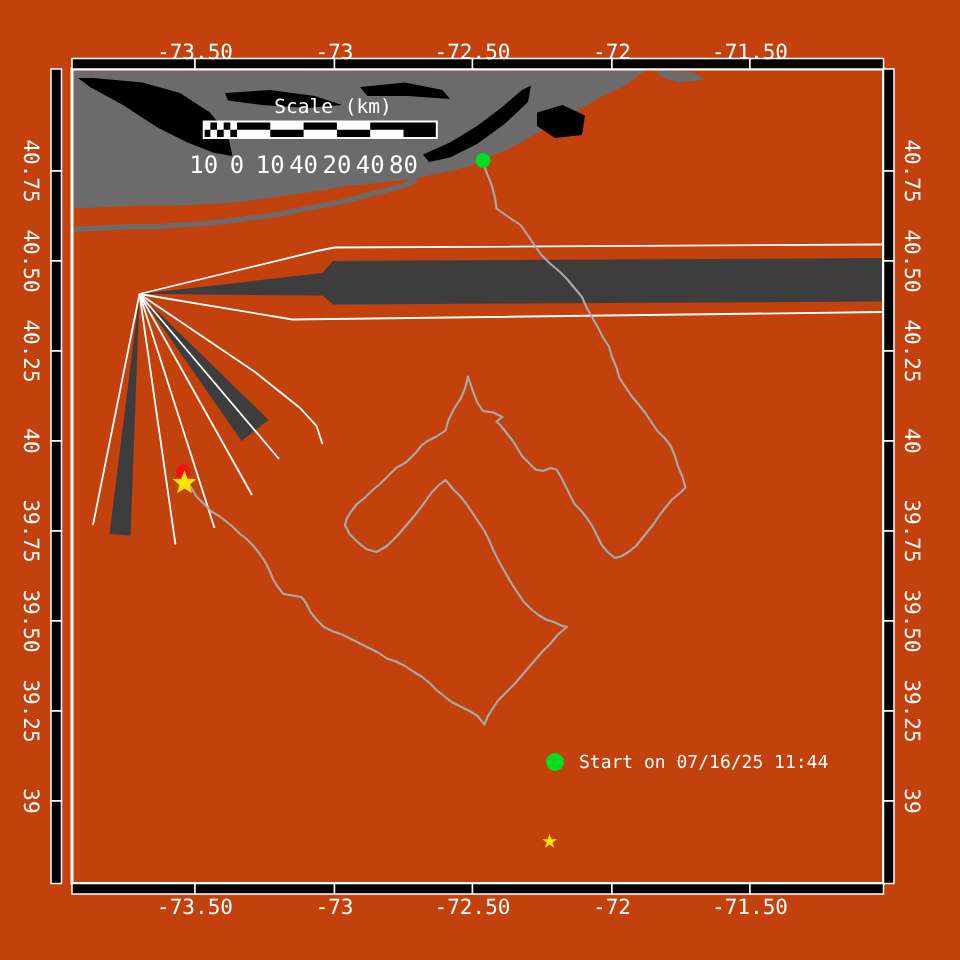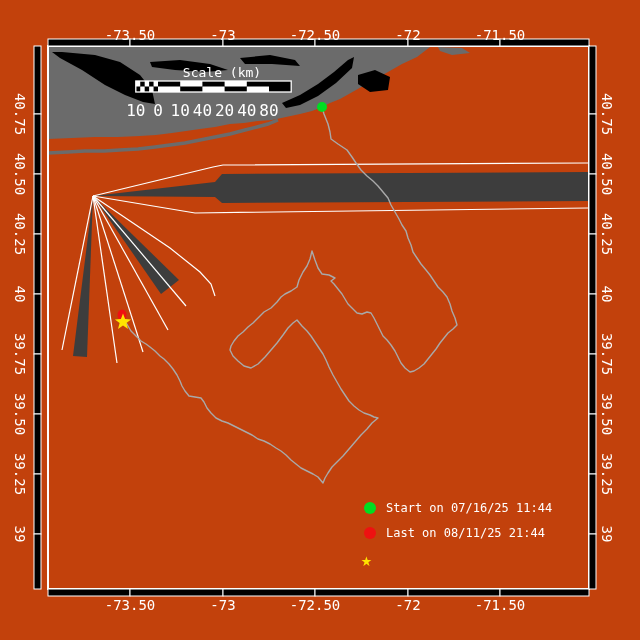--- a/index.html
+++ b/index.html
@@ -136,21 +136,17 @@
       <div class="scalenum" style="left: 224.6px; top: 110px;">20</div>
       <div class="scalenum" style="left: 246.8px; top: 110px;">40</div>
       <div class="scalenum" style="left: 269px; top: 110px;">80</div>
     </div>
 
   <div id="legend">
     <div class="legend-row" style="left: 364px; top: 498px; text-align: center;">
       <span class="legend-marker" id="lm0" style="background: rgb(0, 221, 34);"></span>
       <span class="legend-label">Start on 07/16/25 11:44</span>
     </div>
-    <div class="legend-row" style="left: 364px; top: 523px;">
-      <span class="legend-marker" id="lm1" style="background: rgb(238, 17, 17);"></span>
-      <span class="legend-label">Last on 08/11/25 21:44</span>
-    </div>
     <div class="legend-row" style="left: 364px; top: 550px;">
       <span class="legend-star" id="lm2" style="color: rgb(255, 228, 0);">★</span>
     </div>
   </div>
 </div>
 
 </body></html>

